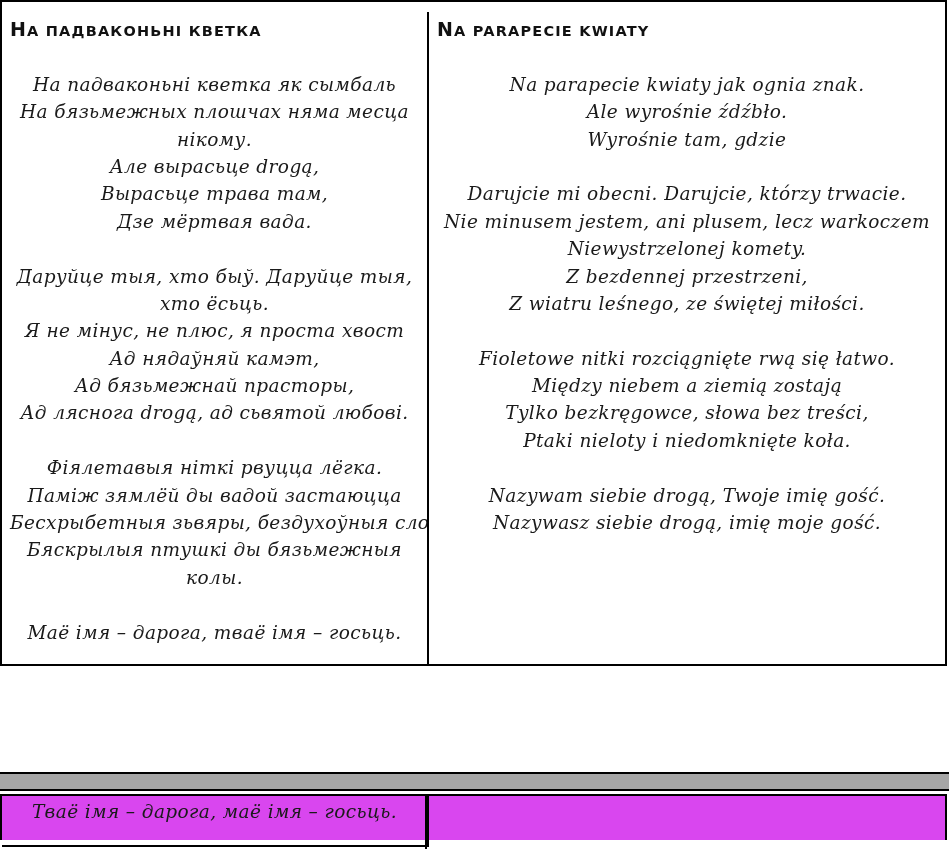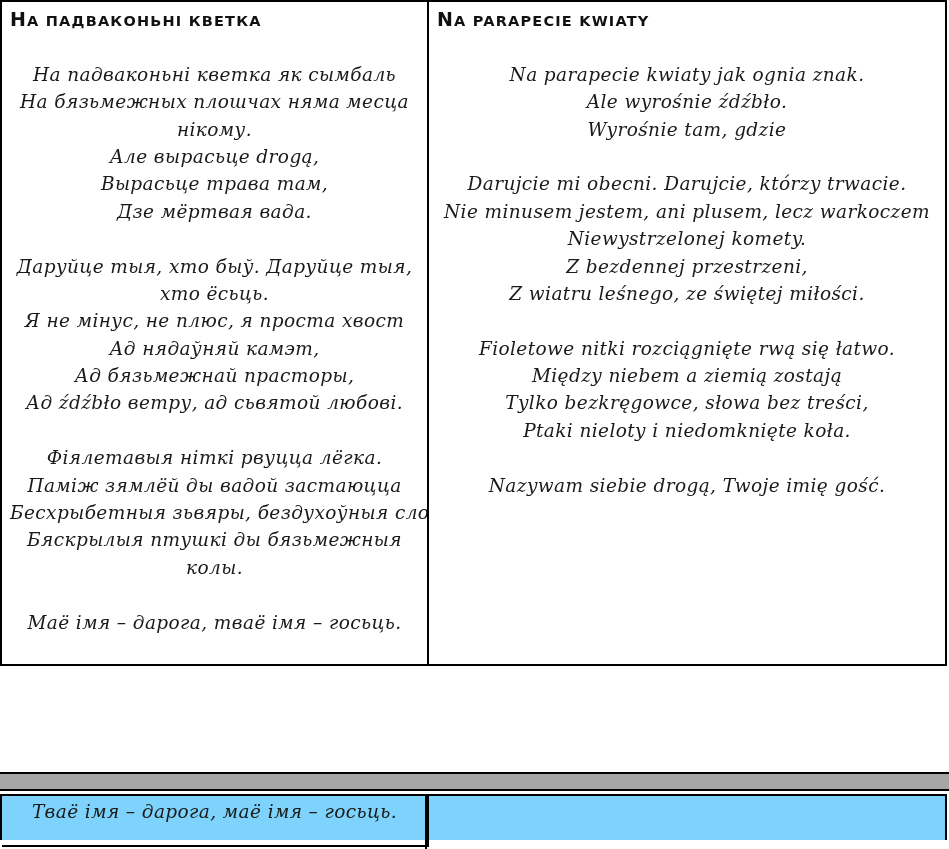--- a/index.html
+++ b/index.html
@@ -20,20 +20,21 @@
     width: 947px; height: 666px;
     border: 2px solid #000;
     box-sizing: border-box;
     display: flex;
     background: #fff;
   }
   .poem-cell {
     box-sizing: border-box;
     padding: 4px 8px 8px 8px;
     overflow: hidden;
+    margin-top: 10px;
   }
   .poem-cell.left {
     width: 427px;
     border-right: 2px solid #000;
   }
   .poem-cell.right { flex: 1; }
 
   .cell-title {
     height: 27.4px;
     line-height: 27.4px;
@@ -70,21 +71,21 @@
 
   
   .continuation-table {
     position: absolute;
     left: 0; top: 794px;
     width: 947px; height: 46px;
     box-sizing: border-box;
     border-top: 2px solid #000;
     border-left: 2px solid #000;
     border-right: 2px solid #000;
-    background: #7dd3fc;
+    background: #d946ef;
     display: flex;
   }
   .cont-cell {
     box-sizing: border-box;
     padding: 2px 8px 0 8px;
     overflow: hidden;
   }
   .cont-cell.left {
     width: 427px;
     height: 51px;
@@ -115,21 +116,21 @@
           <div class="line">нікому.</div>
           <div class="line">Але вырасьце drogą,</div>
           <div class="line">Вырасьце трава там,</div>
           <div class="line">Дзе мёртвая вада.</div>
           <div class="line"></div>
           <div class="line">Даруйце тыя, хто быў. Даруйце тыя,</div>
           <div class="line">хто ёсьць.</div>
           <div class="line">Я не мінус, не плюс, я проста хвост</div>
           <div class="line">Ад нядаўняй камэт,</div>
           <div class="line">Ад бязьмежнай прасторы,</div>
-          <div class="line">Ад źdźbło ветру, ад сьвятой любові.</div>
+          <div class="line">Ад ляснога drogą, ад сьвятой любові.</div>
           <div class="line"></div>
           <div class="line">Фіялетавыя ніткі рвуцца лёгка.</div>
           <div class="line">Паміж зямлёй ды вадой застаюцца</div>
           <div class="line">Бесхрыбетныя зьвяры, бездухоўныя словы,</div>
           <div class="line">Бяскрылыя птушкі ды бязьмежныя</div>
           <div class="line">колы.</div>
           <div class="line"></div>
           <div class="line">Маё імя – дарога, тваё імя – госьць.</div>
         </div>
     </div>
@@ -146,20 +147,21 @@
           <div class="line">Niewystrzelonej komety.</div>
           <div class="line">Z bezdennej przestrzeni,</div>
           <div class="line">Z wiatru leśnego, ze świętej miłości.</div>
           <div class="line"></div>
           <div class="line">Fioletowe nitki rozciągnięte rwą się łatwo.</div>
           <div class="line">Między niebem a ziemią zostają</div>
           <div class="line">Tylko bezkręgowce, słowa bez treści,</div>
           <div class="line">Ptaki nieloty i niedomknięte koła.</div>
           <div class="line"></div>
           <div class="line">Nazywam siebie drogą, Twoje imię gość.</div>
+          <div class="line">Nazywasz siebie drogą, imię moje gość.</div>
         </div>
     </div>
   </div>
 
   <div class="page-separator" style="background-color: rgb(166, 166, 166);"></div>
 
   <div class="continuation-table">
     <div class="cont-cell left">
       <div>
           <div class="line">Тваё імя – дарога, маё імя – госьць.</div>

